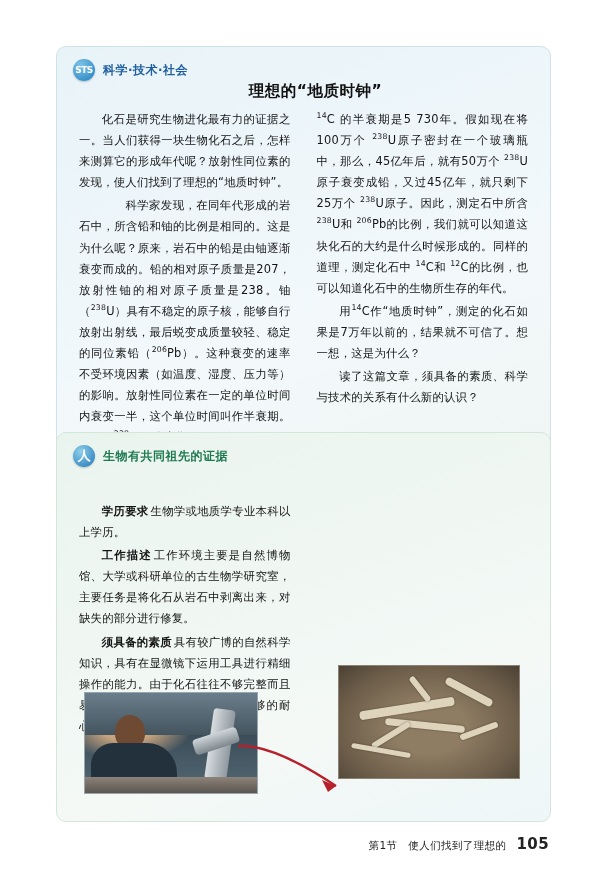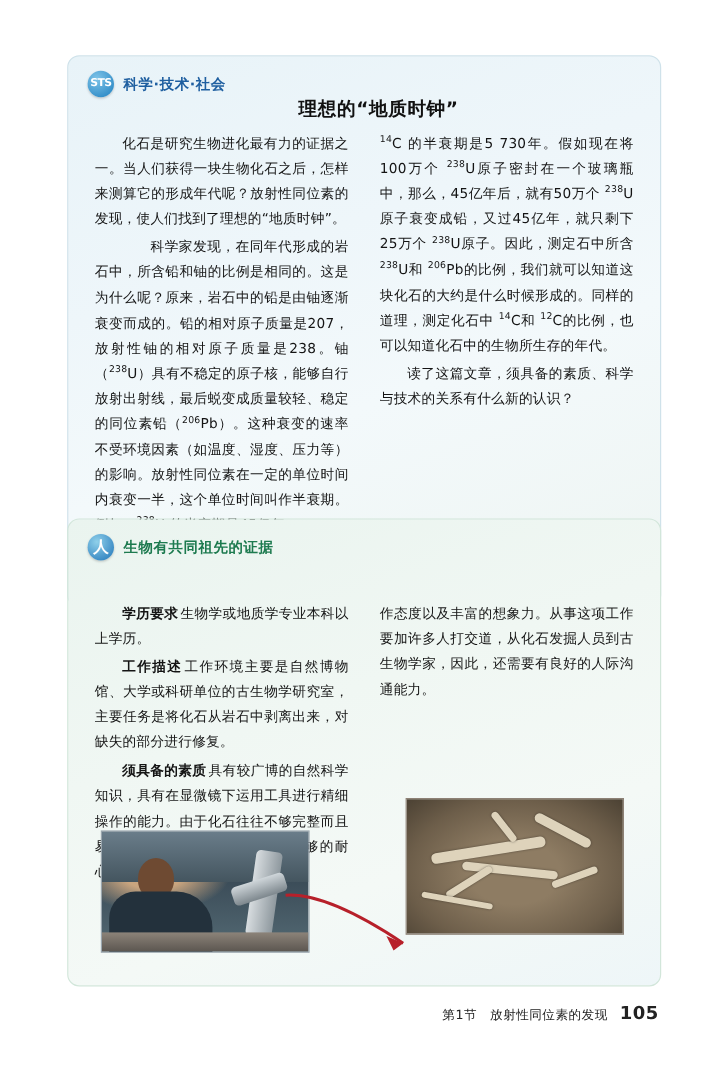--- a/index.html
+++ b/index.html
@@ -264,41 +264,41 @@
 
     <div class="box-title">理想的“地质时钟”</div>
 
     <div class="cols sts-cols">
       <div class="col">
         <p>化石是研究生物进化最有力的证据之一。当人们获得一块生物化石之后，怎样来测算它的形成年代呢？放射性同位素的发现，使人们找到了理想的“地质时钟”。</p>
         <p>　　科学家发现，在同年代形成的岩石中，所含铅和铀的比例是相同的。这是为什么呢？原来，岩石中的铅是由铀逐渐衰变而成的。铅的相对原子质量是207，放射性铀的相对原子质量是238。铀（<sup>238</sup>U）具有不稳定的原子核，能够自行放射出射线，最后蜕变成质量较轻、稳定的同位素铅（<sup>206</sup>Pb）。这种衰变的速率不受环境因素（如温度、湿度、压力等）的影响。放射性同位素在一定的单位时间内衰变一半，这个单位时间叫作半衰期。例如，<sup>238</sup>U 的半衰期是45亿年，</p>
       </div>
       <div class="col">
         <p class="noindent"><sup>14</sup>C 的半衰期是5 730年。假如现在将100万个 <sup>238</sup>U原子密封在一个玻璃瓶中，那么，45亿年后，就有50万个 <sup>238</sup>U原子衰变成铅，又过45亿年，就只剩下25万个 <sup>238</sup>U原子。因此，测定石中所含<sup>238</sup>U和 <sup>206</sup>Pb的比例，我们就可以知道这块化石的大约是什么时候形成的。同样的道理，测定化石中 <sup>14</sup>C和 <sup>12</sup>C的比例，也可以知道化石中的生物所生存的年代。</p>
+        <p>用<sup>14</sup>C作“地质时钟”，测定的化石如果是7万年以前的，结果就不可信了。想一想，这是为什么？</p>
         <p>读了这篇文章，须具备的素质、科学与技术的关系有什么新的认识？</p>
       </div>
     </div>
   </div>
 
   <div class="box box-career">
 
     <div class="badge-row">
       <span class="badge-icon green">人</span>
       <span class="badge-label green">生物有共同祖先的证据</span>
     </div>
 
 
     <div class="cols career-cols">
       <div class="col career-col">
         <p><span class="term lead">学历要求</span><span>生物学或地质学专业本科以上学历。</span></p>
         <p><span class="term lead">工作描述</span><span>工作环境主要是自然博物馆、大学或科研单位的古生物学研究室，主要任务是将化石从岩石中剥离出来，对缺失的部分进行修复。</span></p>
         <p><span class="term lead">须具备的素质</span><span>具有较广博的自然科学知识，具有在显微镜下运用工具进行精细操作的能力。由于化石往往不够完整而且易碎，整理和拼接过程中要有足够的耐心、一丝不苟的工</span></p>
       </div>
       <div class="col career-col">
-        <p class="noindent">作态度以及丰富的想象力。从事这项工作要加许多人打交道，从化石发掘人员到古生物学家，因此，还需要有良好的人际沟通能力。</p>
       </div>
     </div>
   </div>
 
   <div class="photo-person">
     <div class="pp-wall"></div>
     <div class="pp-scope"></div>
     <div class="pp-scope2"></div>
     <div class="pp-head"></div>
     <div class="pp-body"></div>
@@ -314,17 +314,17 @@
     <div class="bone b6"></div>
     <div class="bone b7"></div>
   </div>
 
   <svg class="arrow-svg" viewBox="0 0 116 64">
     <path d="M2 6 C 30 4, 70 26, 100 46" stroke="#b7202a" stroke-width="2.4" fill="none"></path>
     <path d="M100 46 L 86 40 L 92 52 Z" fill="#b7202a"></path>
   </svg>
 
   <div class="footer">
-    <span>第1节　放射性同位素的发现</span>
+    <span>第1节　使人们找到了理想的</span>
     <span class="pagenum">105</span>
   </div>
 
 </div>
 
 </body></html>

